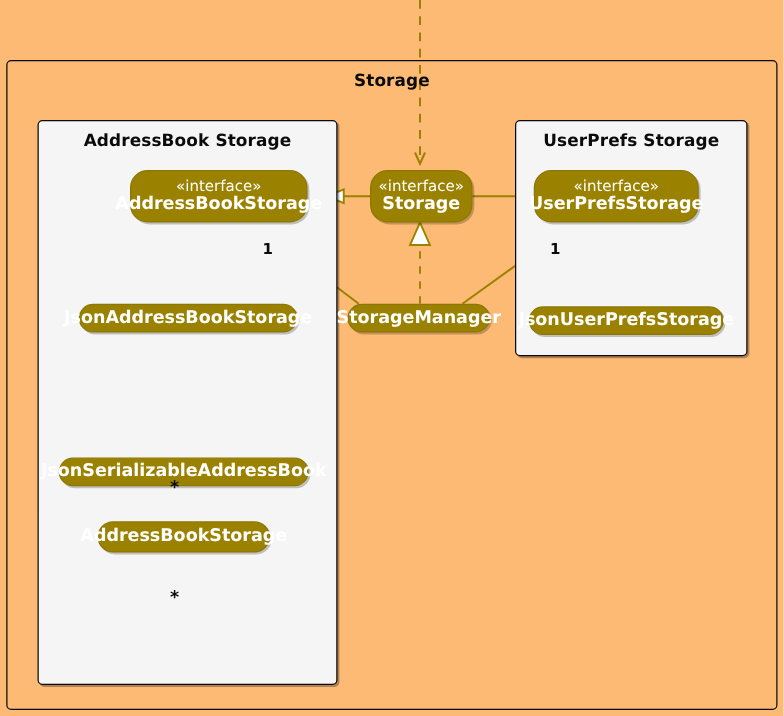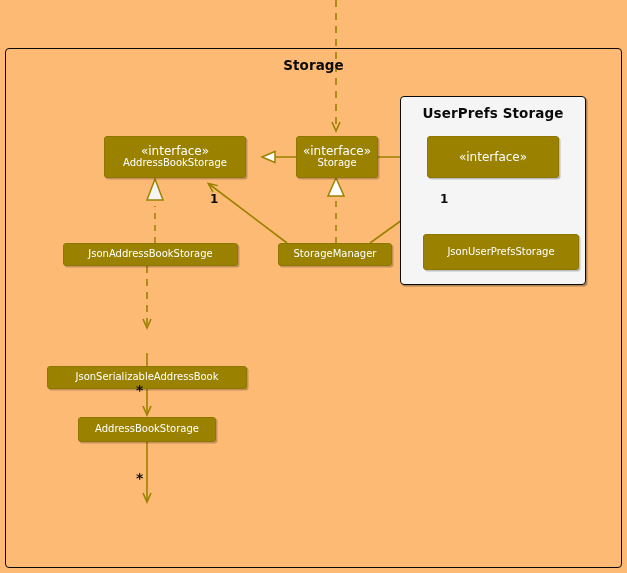--- a/index.html
+++ b/index.html
@@ -48,39 +48,40 @@
     color: #0b0b0b;
     letter-spacing: 0.1px;
   }
 
   
   .cls {
     position: absolute;
     box-sizing: border-box;
     background: #9a8200;
     border: 1px solid #8d7700;
-    border-radius: 3px;
+    border-radius: 14px;
     color: #ffffff;
     display: flex;
     flex-direction: column;
     align-items: center;
     justify-content: center;
     font-size: 13px;
     line-height: 1.05;
     text-align: right;
     white-space: nowrap;
     box-shadow: 1.5px 1.5px 0 rgba(0,0,0,0.22);
   }
   .cls .stereo {
     font-size: 12px;
     display: block;
   }
   .cls .cname {
-    font-size: 10px;
+    font-size: 14px;
     display: block;
+    font-weight: bold;
   }
 
   
   .mult {
     position: absolute;
     font-size: 12px;
     font-weight: bold;
     color: #0b0b0b;
     line-height: 1;
   }
@@ -154,48 +155,52 @@
 
     <g>
       <line x1="147" y1="442" x2="147" y2="501" stroke="#9a8200" stroke-width="1.6" marker-end="url(#openArrow)"></line>
     </g>
   </svg>
 
   <div class="pkg" style="left:5px; top:48px; width:617px; height:520px;">
     <div class="pkg-title" style="top:8px;">Storage</div>
   </div>
 
-
-  <div class="pkg inner" style="left:400px; top:96px; width:186px; height:189px;">
+  <div class="pkg inner" style="left:30px; top:96px; width:240px; height:452px;">
+    <div class="pkg-title" style="top:8px;">AddressBook Storage</div>
+  </div>
+
+  <div class="pkg inner" style="left:412px; top:96px; width:186px; height:189px;">
     <div class="pkg-title" style="top:8px;">UserPrefs Storage</div>
   </div>
 
   <div class="cls" style="left:104px; top:136px; width:142px; height:42px;">
     <span class="stereo">«interface»</span>
     <span class="cname">AddressBookStorage</span>
   </div>
 
   <div class="cls" style="left:296px; top:136px; width:82px; height:42px;">
     <span class="stereo">«interface»</span>
     <span class="cname">Storage</span>
   </div>
 
   <div class="cls" style="left:427px; top:136px; width:132px; height:42px;">
     <span class="stereo">«interface»</span>
+    <span class="cname">UserPrefsStorage</span>
   </div>
 
   <div class="cls" style="left:63px; top:243px; width:175px; height:23px;">
     <span class="cname">JsonAddressBookStorage</span>
   </div>
 
   <div class="cls" style="left:278px; top:243px; width:114px; height:23px;">
     <span class="cname">StorageManager</span>
   </div>
 
-  <div class="cls" style="left:423px; top:234px; width:156px; height:36px;">
+  <div class="cls" style="left:423px; top:245px; width:156px; height:23px;">
     <span class="cname">JsonUserPrefsStorage</span>
   </div>
 
   <div class="cls" style="left:47px; top:330px; width:200px; height:23px;margin-top:36px;">
     <span class="cname">JsonSerializableAddressBook</span>
   </div>
 
   <div class="cls" style="left:78px; top:417px; width:138px; height:25px;">
     <span class="cname">AddressBookStorage</span>
   </div>

